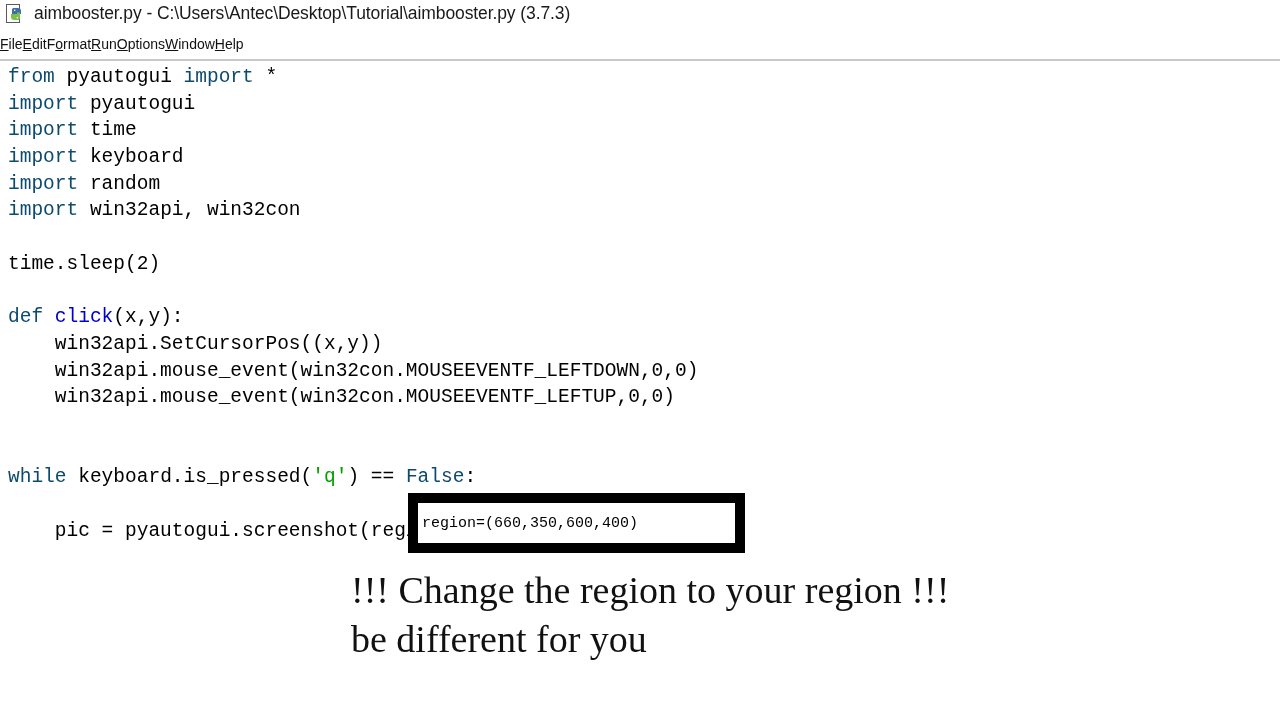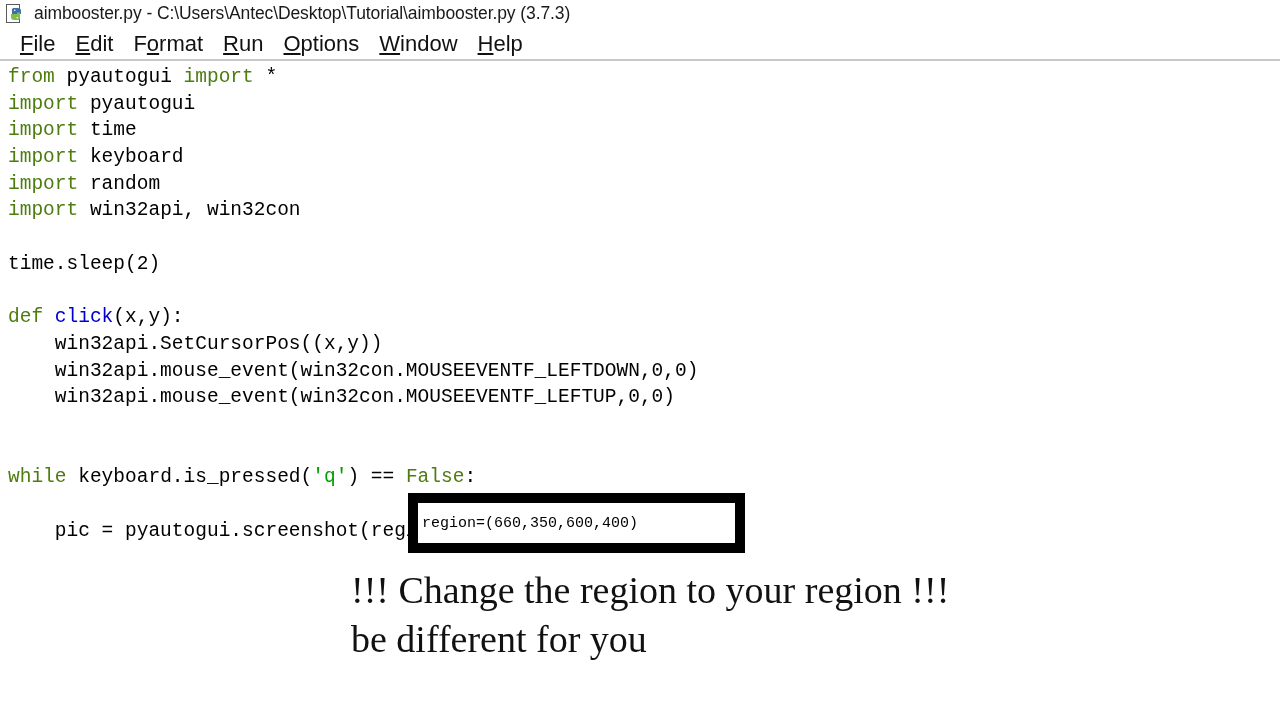--- a/index.html
+++ b/index.html
@@ -49,26 +49,25 @@
     left: 0; top: 27px;
     width: 1280px;
     height: 33px;
     background: #ffffff;
     display: flex;
     align-items: center;
     box-sizing: border-box;
   }
   .menu-item {
     font-family: "Liberation Sans", sans-serif;
-    font-size: 22px;
+    font-size: 14px;
     color: #111111;
     padding: 0 0;
     white-space: nowrap;
     cursor: default;
-    margin-left: 20px;
   }
   .menu-item .accel {
     text-decoration: underline;
   }
   #menubar-sep {
     position: absolute;
     left: 0; top: 59px;
     width: 1280px;
     height: 2px;
     background: #c8c8c8;
@@ -87,21 +86,21 @@
     white-space: pre;
     padding-left: 8px;
     padding-top: 3px;
     box-sizing: border-box;
     color: #000000;
   }
   .code-line {
     height: 26.7px;
     white-space: pre;
   }
-  .kw      { color: #4d7c0f; }
+  .kw      { color: #0c4a6e; }
   .defname { color: #0000cd; margin-top: 40px; }
   .str     { color: #00a000; }
   .plain   { color: #000000; }
 
   
   #region-box {
     position: absolute;
     left: 408px;
     top: 493px;
     width: 337px;

